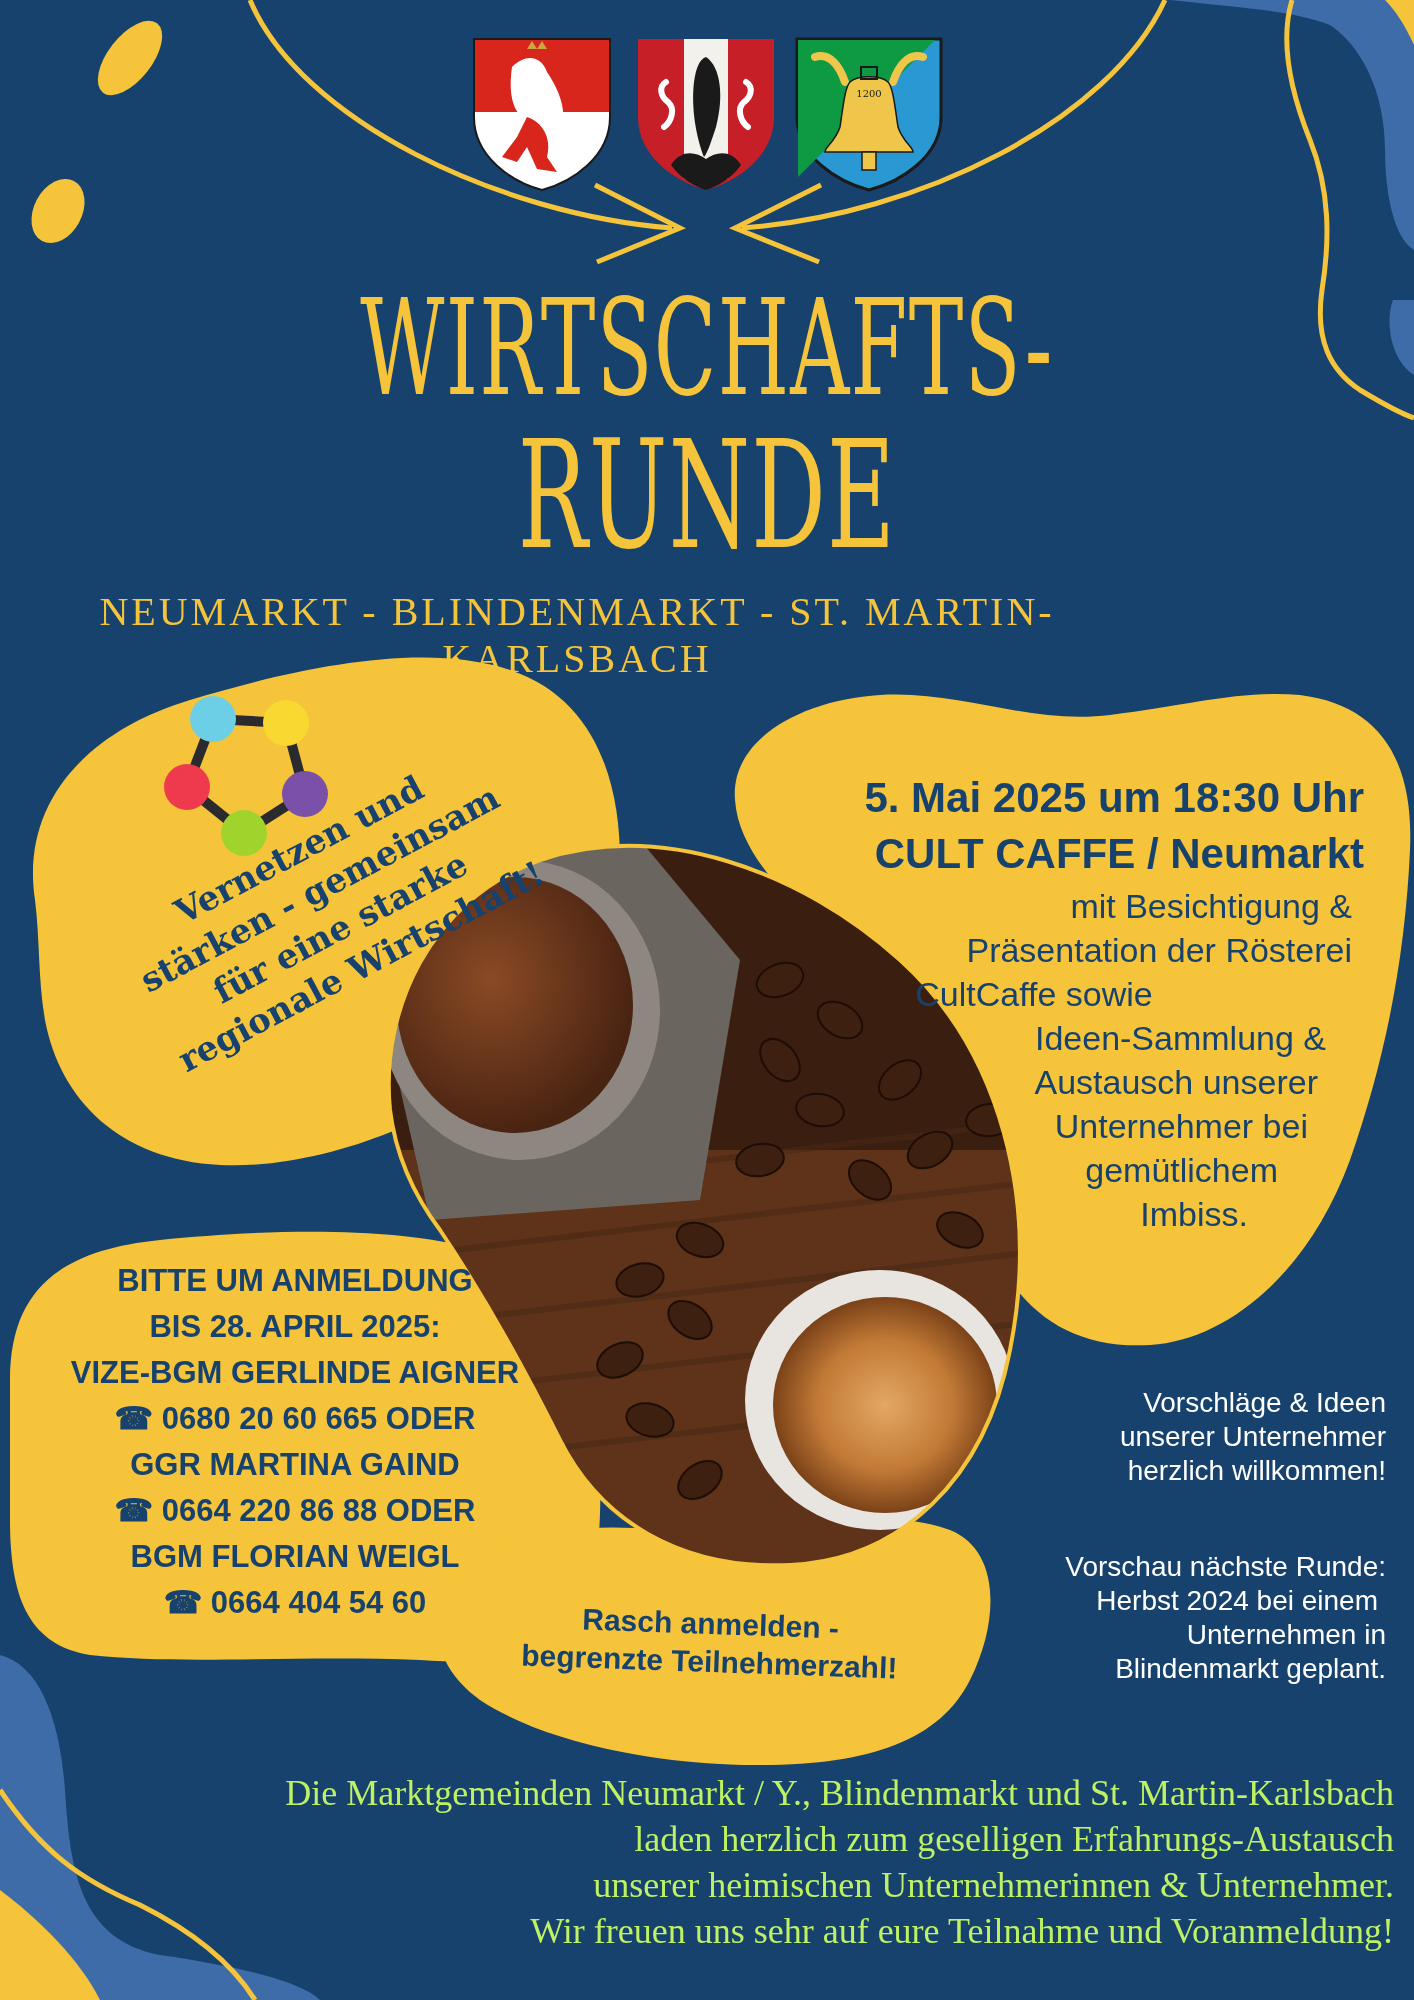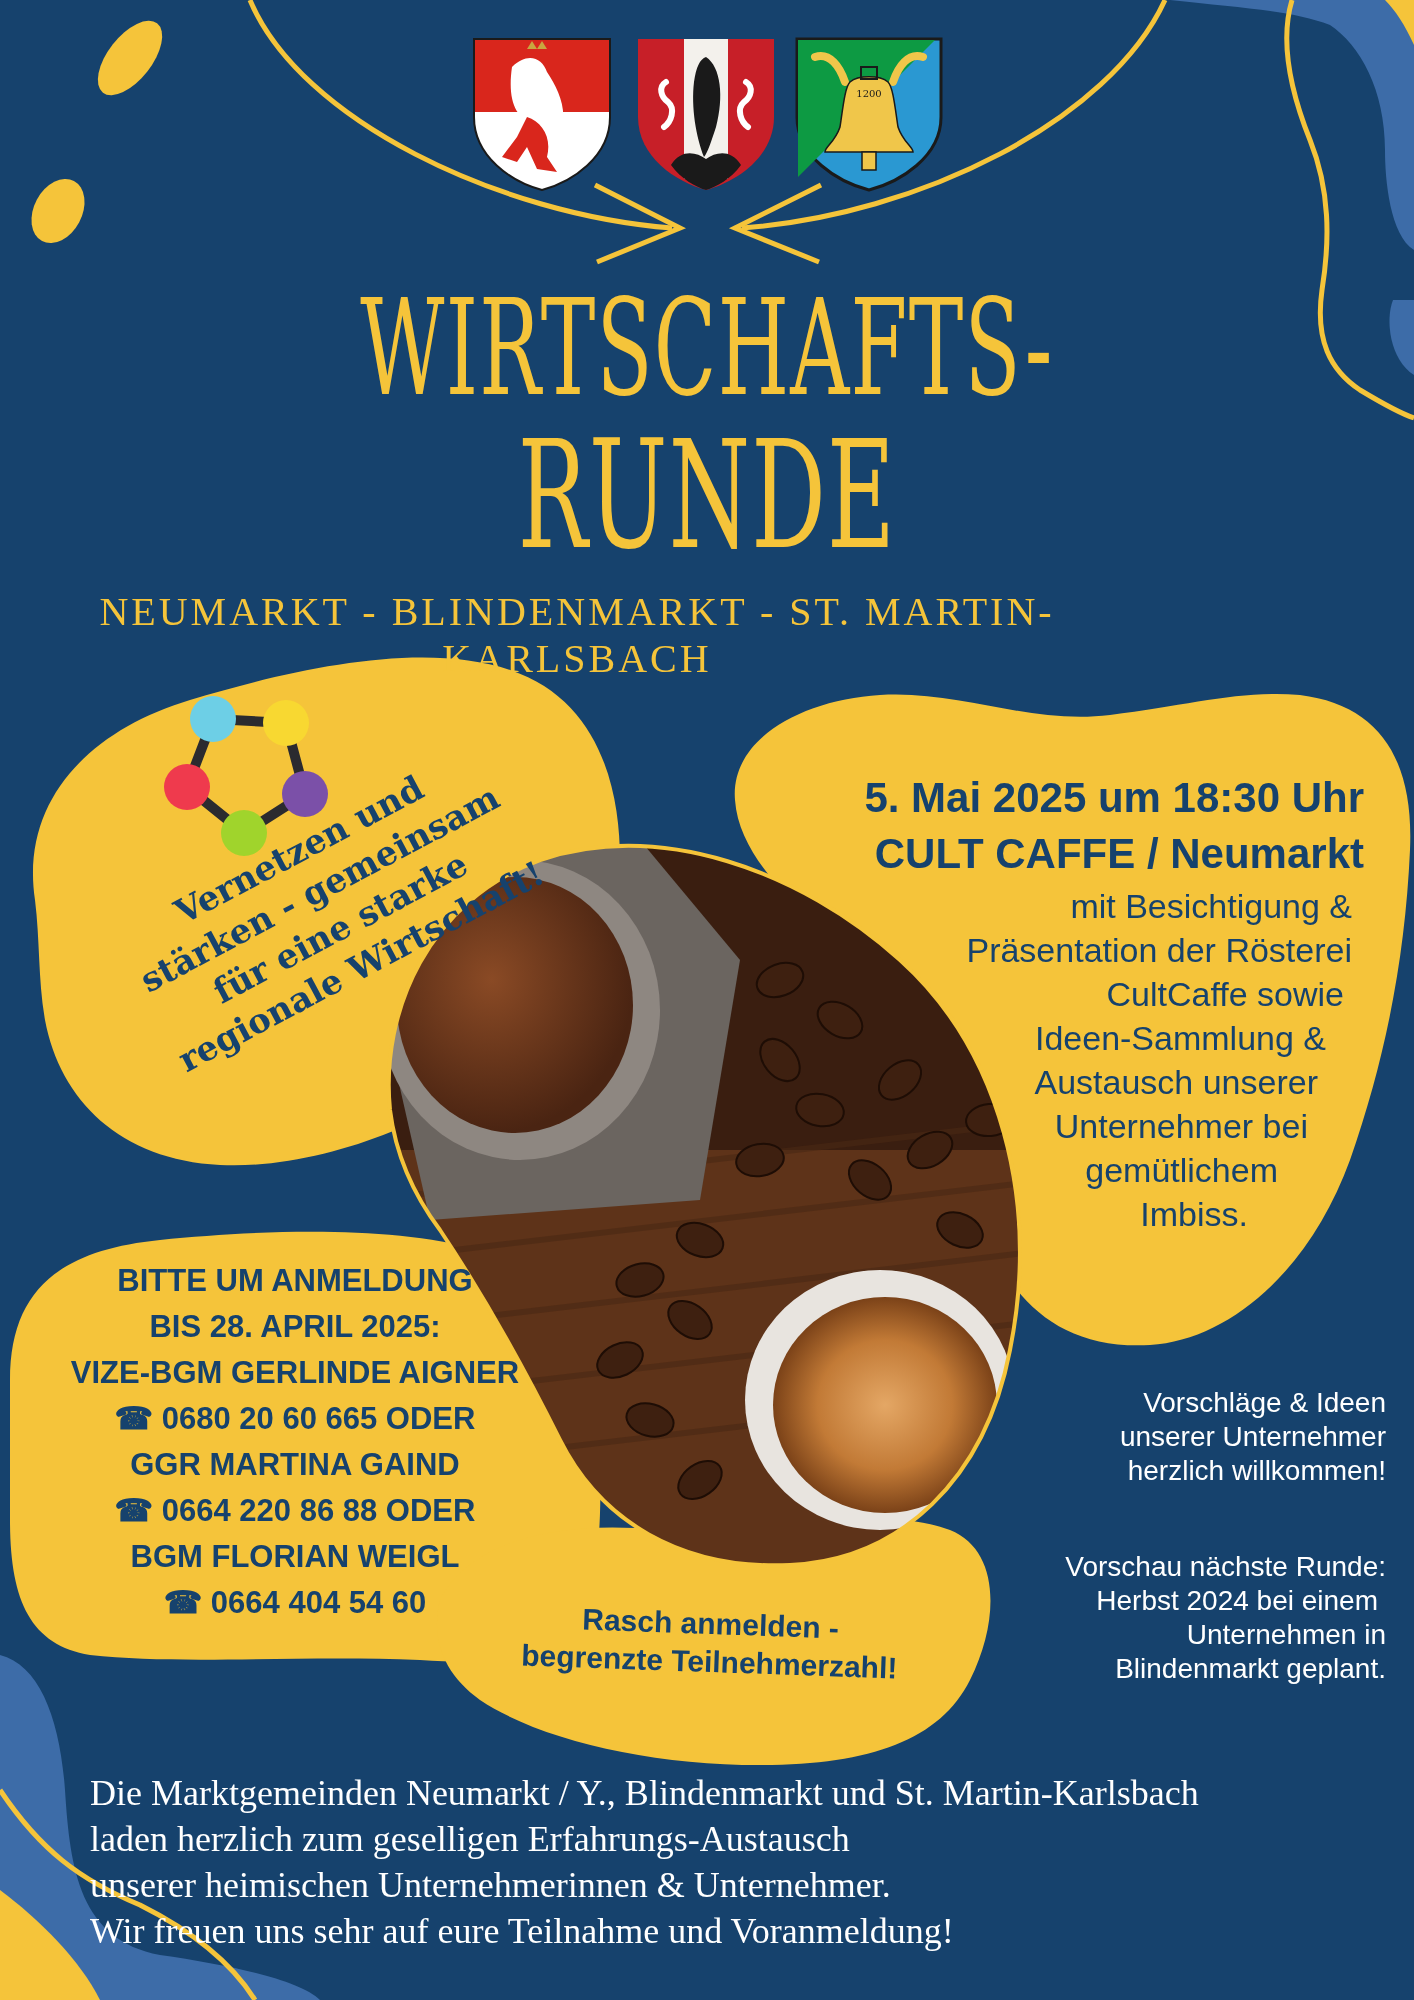--- a/index.html
+++ b/index.html
@@ -50,22 +50,22 @@
 
   .side {
     position: absolute; right: 28px; width: 420px; text-align: right;
     color: #ffffff; font-family: "Liberation Sans", sans-serif; font-size: 28px; line-height: 34px;
   }
   .side div { white-space: nowrap; }
   .side-1 { top: 1386px; }
   .side-2 { top: 1550px; }
 
   .footer {
-    position: absolute; left: 90px; width: 1304px; top: 1770px; text-align: left;
-    color: #ffffff; font-family: "Liberation Serif", serif; font-size: 36px; line-height: 46px;
+    position: absolute; left: 90px; width: 1304px; top: 1770px; text-align: right;
+    color: #bef264; font-family: "Liberation Serif", serif; font-size: 36px; line-height: 46px;
   }
   .footer div { white-space: nowrap; }
 
   .shield { position: absolute; top: 37px; width: 140px; height: 155px; }
 </style>
 </head>
 <body>
 
 <div class="poster">
 
@@ -192,21 +192,21 @@
     <div>für eine starke</div>
     <div>regionale Wirtschaft!</div>
   </div>
 
   <div class="event">
     <div class="date">5. Mai 2025 um 18:30 Uhr</div>
     <div class="venue">CULT CAFFE / Neumarkt</div>
     <div class="desc">
       <div>mit Besichtigung &amp;</div>
       <div>Präsentation der Rösterei</div>
-      <div style="padding-right:8px;">CultCaffe sowie</div>
+      <div style="padding-right:8px;text-align:center;">CultCaffe sowie</div>
       <div style="padding-right:26px;">Ideen-Sammlung &amp;</div>
       <div style="padding-right:34px;text-align:right;">Austausch unserer</div>
       <div style="padding-right:44px;">Unternehmer bei</div>
       <div style="padding-right:74px;">gemütlichem</div>
       <div style="padding-right:104px;">Imbiss.</div>
     </div>
   </div>
 
   <div class="reg">
     <div>BITTE UM ANMELDUNG</div>

